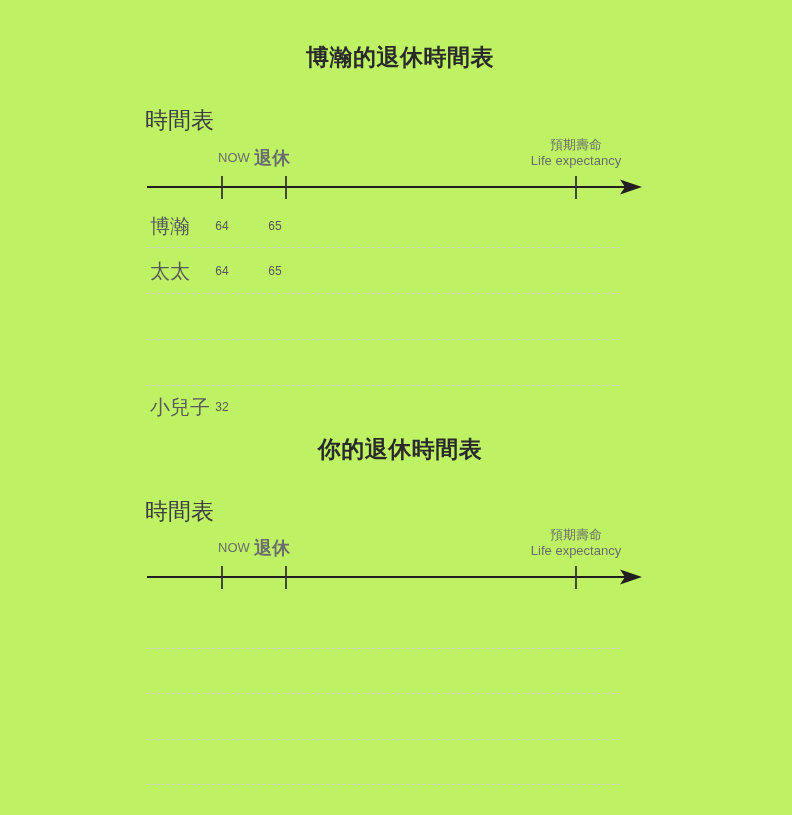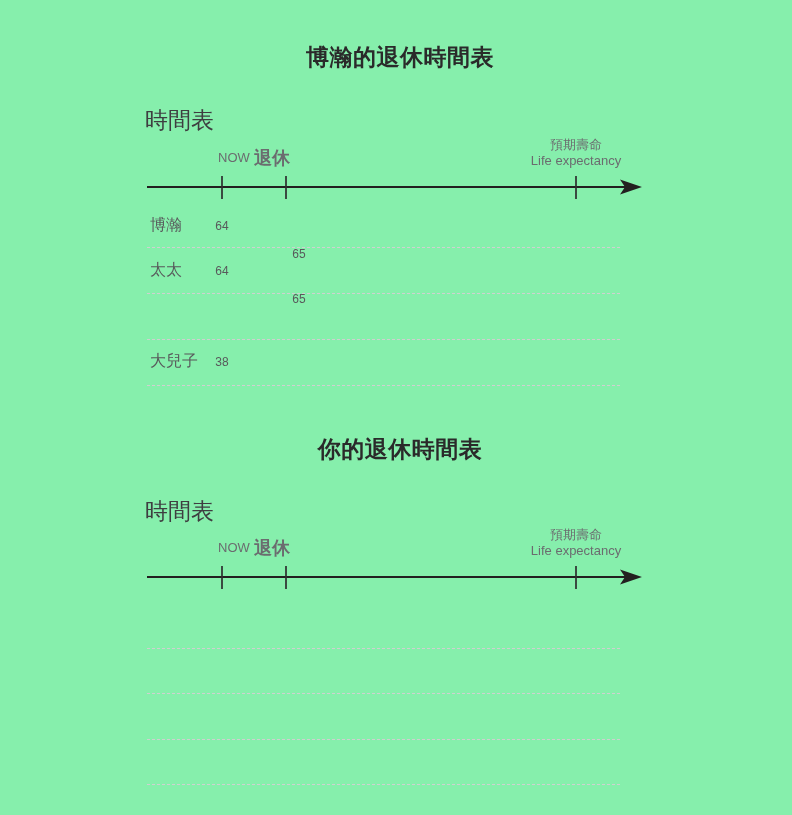--- a/index.html
+++ b/index.html
@@ -3,21 +3,21 @@
 <meta charset="utf-8">
 <style>
   * { margin: 0; padding: 0; box-sizing: border-box; }
   html, body { background: #ffffff; }
   body { font-family: "Liberation Sans", "DejaVu Sans", sans-serif; }
 
   .page {
     position: relative;
     width: 792px;
     height: 815px;
-    background: #86efac;
+    background: #bef264;
     overflow: hidden;
   }
 
   .section-title {
     position: absolute;
     left: 0; width: 800px;
     text-align: center;
     font-size: 23px;
     font-weight: bold;
     color: #2a2a2a;
@@ -59,32 +59,31 @@
     color: #6b6c6f;
   }
   #life-1 { top: 136px; }
   #life-2 { top: 526px; }
   .life-zh { font-size: 13px; line-height: 17px; display: block; }
   .life-en { font-size: 13px; line-height: 15px; display: block; }
 
   .member-row { position: absolute; left: 0; width: 792px; height: 18px; }
   .row-name {
     position: absolute; left: 150px;
-    font-size: 16px; line-height: 18px;
+    font-size: 20px; line-height: 18px;
     color: #58595b;
-    font-family: Liberation Mono, monospace;
   }
   .row-val {
     position: absolute; width: 50px;
     font-size: 12px; line-height: 18px;
     text-align: center;
     color: #58595b;
   }
   .row-val.v-now { left: 197px; }
-  .row-val.v-ret { left: 274px; margin-top: 28px; }
+  .row-val.v-ret { left: 250px; }
   #row-0 { top: 217px; }
   #row-1 { top: 262px; }
   #row-2 { top: 308px; }
   #row-3 { top: 353px; }
   #row-4 { top: 398px; }
 
   .dash-line {
     position: absolute;
     left: 147px; width: 473px; height: 0;
     border-top: 1px dashed #d0d0d0;
@@ -131,27 +130,27 @@
 
   <div id="row-1" class="member-row">
     <span class="row-name">太太</span>
     <span class="row-val v-now">64</span>
     <span class="row-val v-ret">65</span>
   </div>
   <div id="dash-s1-1" class="dash-line"></div>
 
   <div id="dash-s1-2" class="dash-line"></div>
 
-  <div id="row-3" class="member-row">
-    <span class="row-name">大兒子</span>
-    <span class="row-val v-now">38</span>
+  <div id="dash-s1-3" class="dash-line"></div>
+
+  <div id="row-4" class="member-row">
+    <span class="row-name">小兒子</span>
+    <span class="row-val v-now">32</span>
     <span class="row-val v-ret"></span>
   </div>
-  <div id="dash-s1-3" class="dash-line"></div>
-
 
   <div id="title-2" class="section-title">你的退休時間表</div>
 
   <div id="subtitle-2" class="subtitle">時間表</div>
 
   <div id="now-2" class="tl-label now-label">NOW</div>
   <div id="ret-2" class="tl-label ret-label">退休</div>
   <div id="life-2" class="life-label">
     <span class="life-zh">預期壽命</span>
     <span class="life-en">Life expectancy</span>

